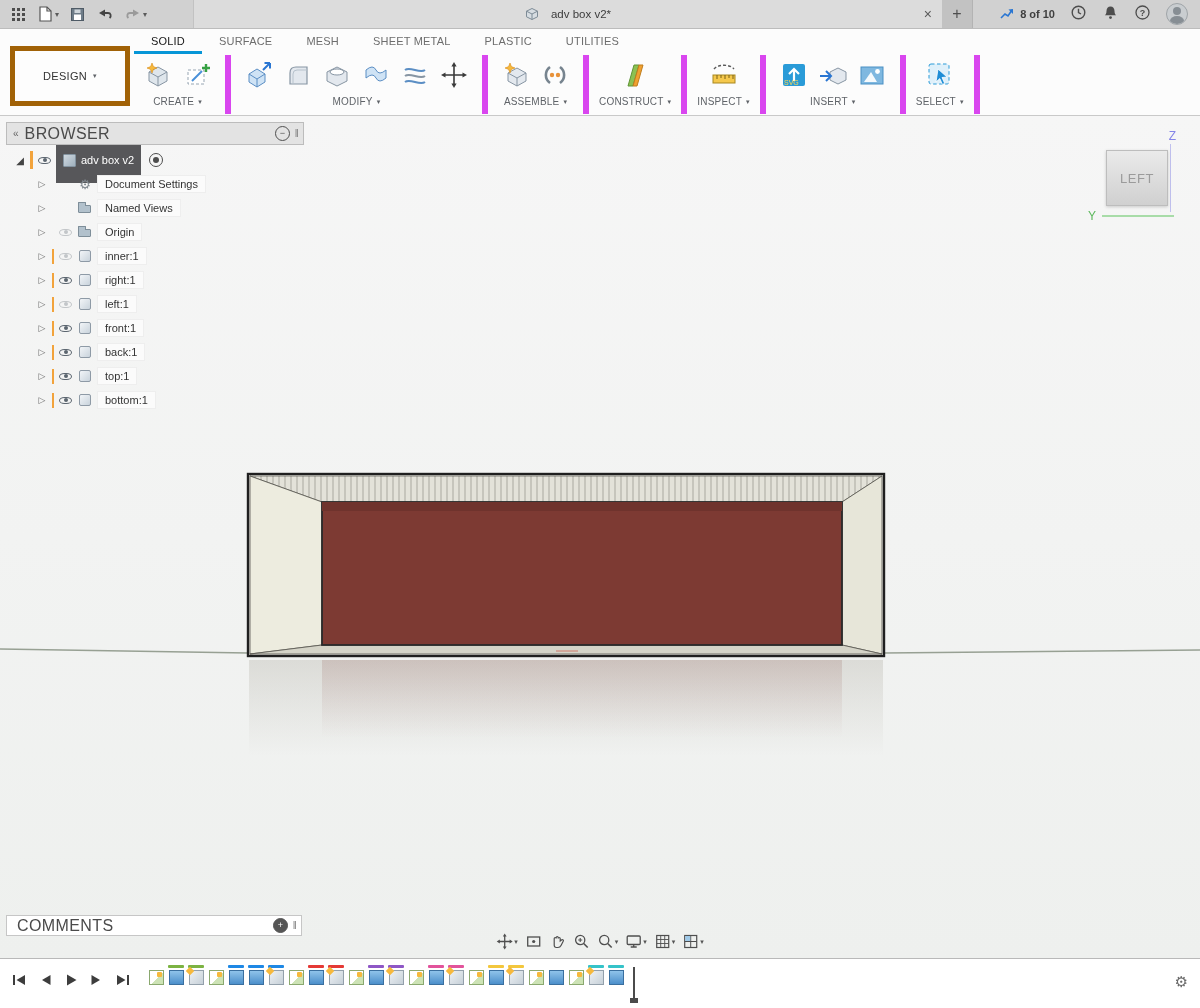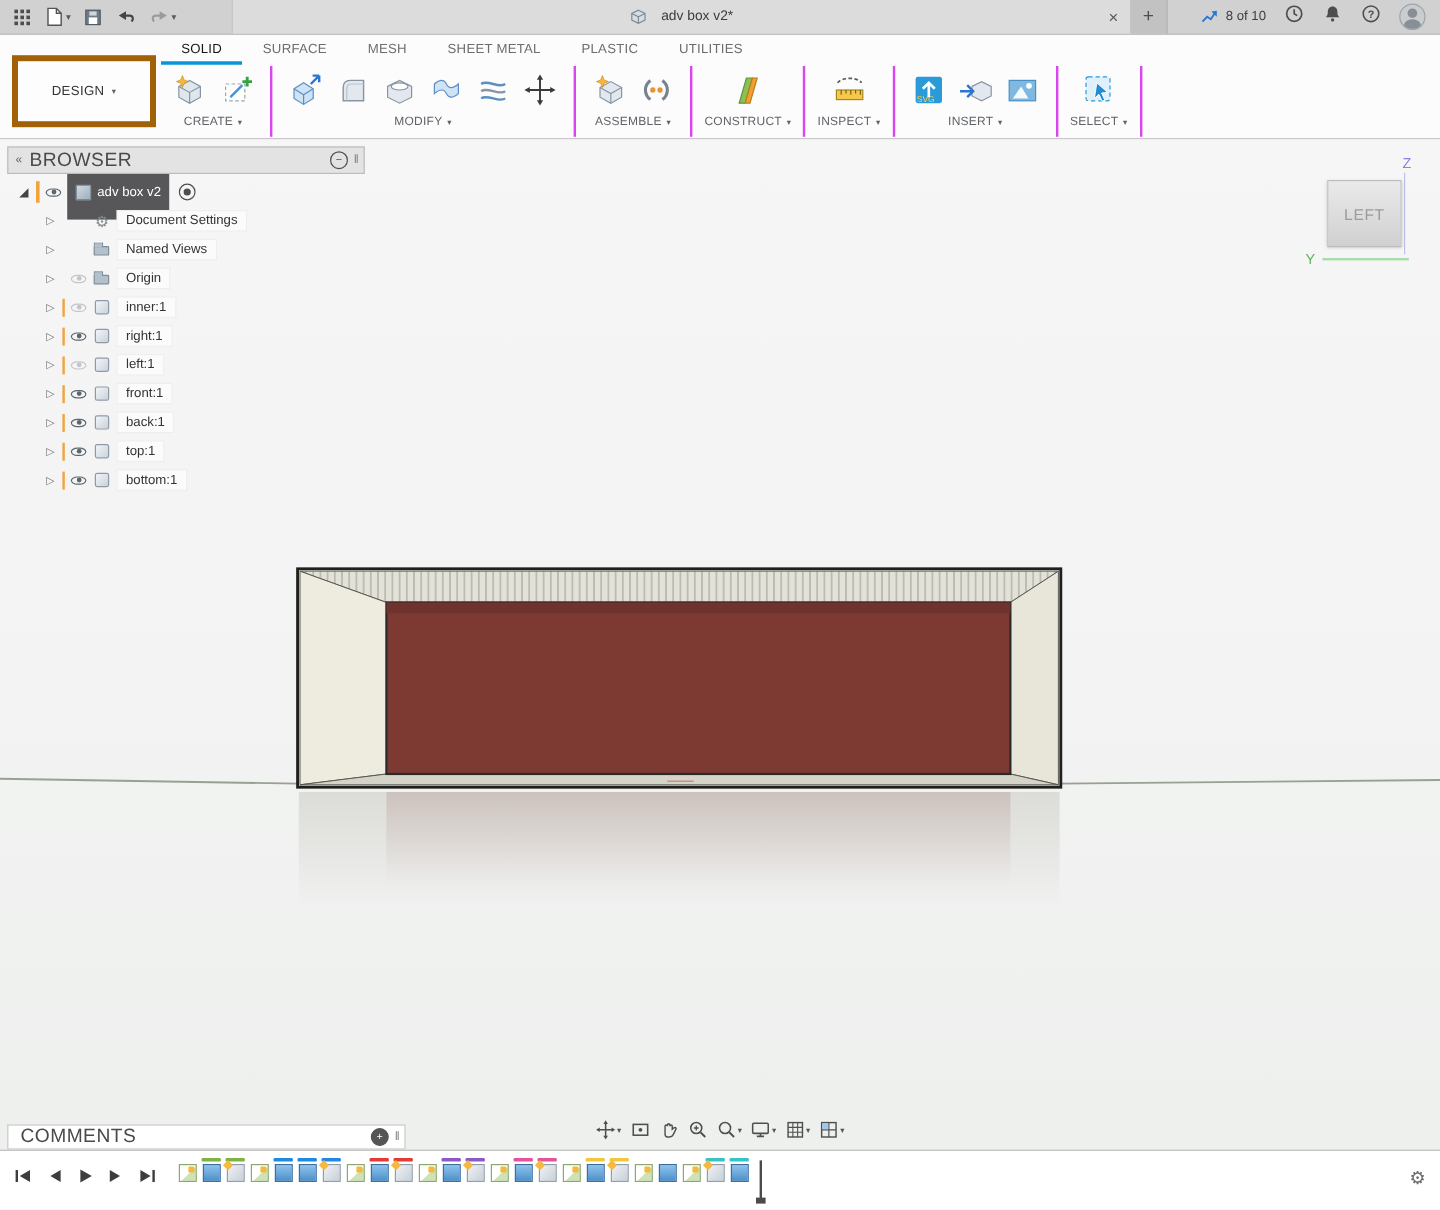--- a/index.html
+++ b/index.html
@@ -9,33 +9,33 @@
   
   .topbar{position:absolute;top:0;left:0;width:1200px;height:28px;background:#d1d1d1;border-bottom:1px solid #bcbcbc;z-index:50}
   .tb-left{position:absolute;left:0;top:0;height:28px;display:flex;align-items:center;gap:6px;padding-left:8px}
   .tb-btn{display:flex;align-items:center;justify-content:center;height:24px;padding:0 2px;color:#4d4d4d}
   .tb-caret{font-size:8px;color:#5a5a5a;margin-left:1px}
   .doc-tab{position:absolute;left:193px;top:0;width:748px;height:28px;background:#dcdcdc;border-left:1px solid #c2c2c2;border-right:1px solid #c2c2c2;display:flex;align-items:center;justify-content:center}
   .doc-title{display:flex;align-items:center;gap:12px;font-size:11.5px;color:#3c3c3c}
   .doc-close{position:absolute;right:10px;top:0;height:28px;display:flex;align-items:center;font-size:14px;color:#5a5a5a}
   .add-tab{position:absolute;left:942px;top:0;width:30px;height:28px;background:#c2c2c2;border-right:1px solid #b3b3b3;display:flex;align-items:center;justify-content:center;font-size:16px;color:#4e4e4e}
   .tb-right{position:absolute;right:0;top:0;height:28px;display:flex;align-items:center;gap:15px;padding-right:12px}
-  .job-status{display:flex;align-items:center;gap:5px;font-size:11px;color:#3f3f3f;font-weight:normal}
+  .job-status{display:flex;align-items:center;gap:5px;font-size:11px;color:#3f3f3f;font-weight:bold}
   .avatar{width:20px;height:20px;border-radius:50%;background:#c9cdd0;border:1px solid #9fa4a8;position:relative;overflow:hidden}
   .avatar::before{content:"";position:absolute;left:50%;top:3px;width:8px;height:8px;margin-left:-4px;border-radius:50%;background:#878e94}
   .avatar::after{content:"";position:absolute;left:50%;top:12px;width:14px;height:10px;margin-left:-7px;border-radius:50% 50% 0 0;background:#878e94}
 
   
   .toolbar{position:absolute;top:28px;left:0;width:1200px;height:87px;background:#fcfcfc;border-bottom:1px solid #c9c9c9;z-index:40}
   .design-btn{position:absolute;left:10px;top:18px;width:110px;height:50px;border:5px solid #a16207;background:#fdfdfd;display:flex;align-items:center;justify-content:center;gap:6px;font-size:11px;color:#333;letter-spacing:.3px}
   .ttabs{position:absolute;left:134px;top:0;height:26px;display:flex}
   .ttab{padding:0 17px;display:flex;align-items:center;font-size:11px;color:#6d6d6d;letter-spacing:.2px;white-space:nowrap}
   .ttab.active{color:#161616;box-shadow:inset 0 -3px 0 #0696d7}
   .groups{position:absolute;left:130px;top:27px;height:59px;display:flex}
-  .group{display:flex;flex-direction:column;align-items:center;justify-content:flex-start;padding:0 10px;border-right:2px solid #d946ef}
+  .group{display:flex;flex-direction:column;align-items:center;justify-content:flex-start;padding:0 10px;border-right:6px solid #d946ef}
   .gicons{height:40px;display:flex;align-items:center;gap:3px}
   .ticon{width:36px;height:36px;display:flex;align-items:center;justify-content:center}
   .glabel{margin-top:1px;font-size:10px;color:#5f6368;display:flex;align-items:center;gap:4px;letter-spacing:.2px;white-space:nowrap}
   .caret{font-size:7px;color:#5f6368}
 
   
   .canvas{position:absolute;left:0;top:115px;width:1200px;height:843px;background:linear-gradient(#f6f6f6,#eef0ee)}
   .scene{position:absolute;left:0;top:0}
 
   
@@ -72,21 +72,21 @@
   .bicon.gear::before{content:"⚙"}
   .bicon.folder::before{content:"";position:absolute;left:1px;right:2px;top:5px;bottom:3px;background:#b2c1cc;border:1px solid #7e8e99;border-radius:1px}
   .bicon.folder::after{content:"";position:absolute;left:1px;top:2px;width:6px;height:3px;background:#b2c1cc;border:1px solid #7e8e99;border-bottom:none;border-radius:1px 1px 0 0}
   .chip{display:flex;align-items:center;gap:5px;background:#57575a;color:#fff;padding:16px 7px}
   .chip-cube{width:11px;height:11px;background:linear-gradient(135deg,#cfd8e0,#9fb0bd);border:1px solid #8494a1;border-radius:1px}
   .radio{width:12px;height:12px;border:1.2px solid #4d4d4d;border-radius:50%;position:relative;flex:none;margin-left:4px}
   .radio::after{content:"";position:absolute;inset:3px;border-radius:50%;background:#4d4d4d}
   .blabel{background:#fbfbfb;border:1px solid rgba(0,0,0,.05);padding:2px 7px;color:#333;white-space:nowrap}
 
   
-  .comments{position:absolute;left:6px;bottom:0;width:332px;height:21px;background:#fff;border:1px solid #c6c6c6;display:flex;align-items:center;z-index:20;padding-left:10px;box-sizing:border-box}
+  .comments{position:absolute;left:6px;bottom:22px;width:296px;height:21px;background:#fff;border:1px solid #c6c6c6;display:flex;align-items:center;z-index:20;padding-left:10px;box-sizing:border-box}
   .navbar{position:absolute;left:50%;bottom:6px;transform:translateX(-50%);display:flex;align-items:center;gap:3px;z-index:20}
   .nav-btn{display:flex;align-items:center;padding:2px 2px}
   .nav-caret{font-size:7px;color:#555;margin-left:1px}
 
   
   .bbar{position:absolute;left:0;top:958px;width:1200px;height:50px;background:#fff;border-top:1px solid #b9b9b9;z-index:45}
   .pb{position:absolute;left:10px;top:13px;display:flex;gap:11px;align-items:center}
   .tl-strip{position:absolute;left:146px;top:6px;display:flex;align-items:flex-start}
   .tl-items{display:flex}
   .tl-item{width:20px;display:flex;flex-direction:column;align-items:center;gap:2px}

